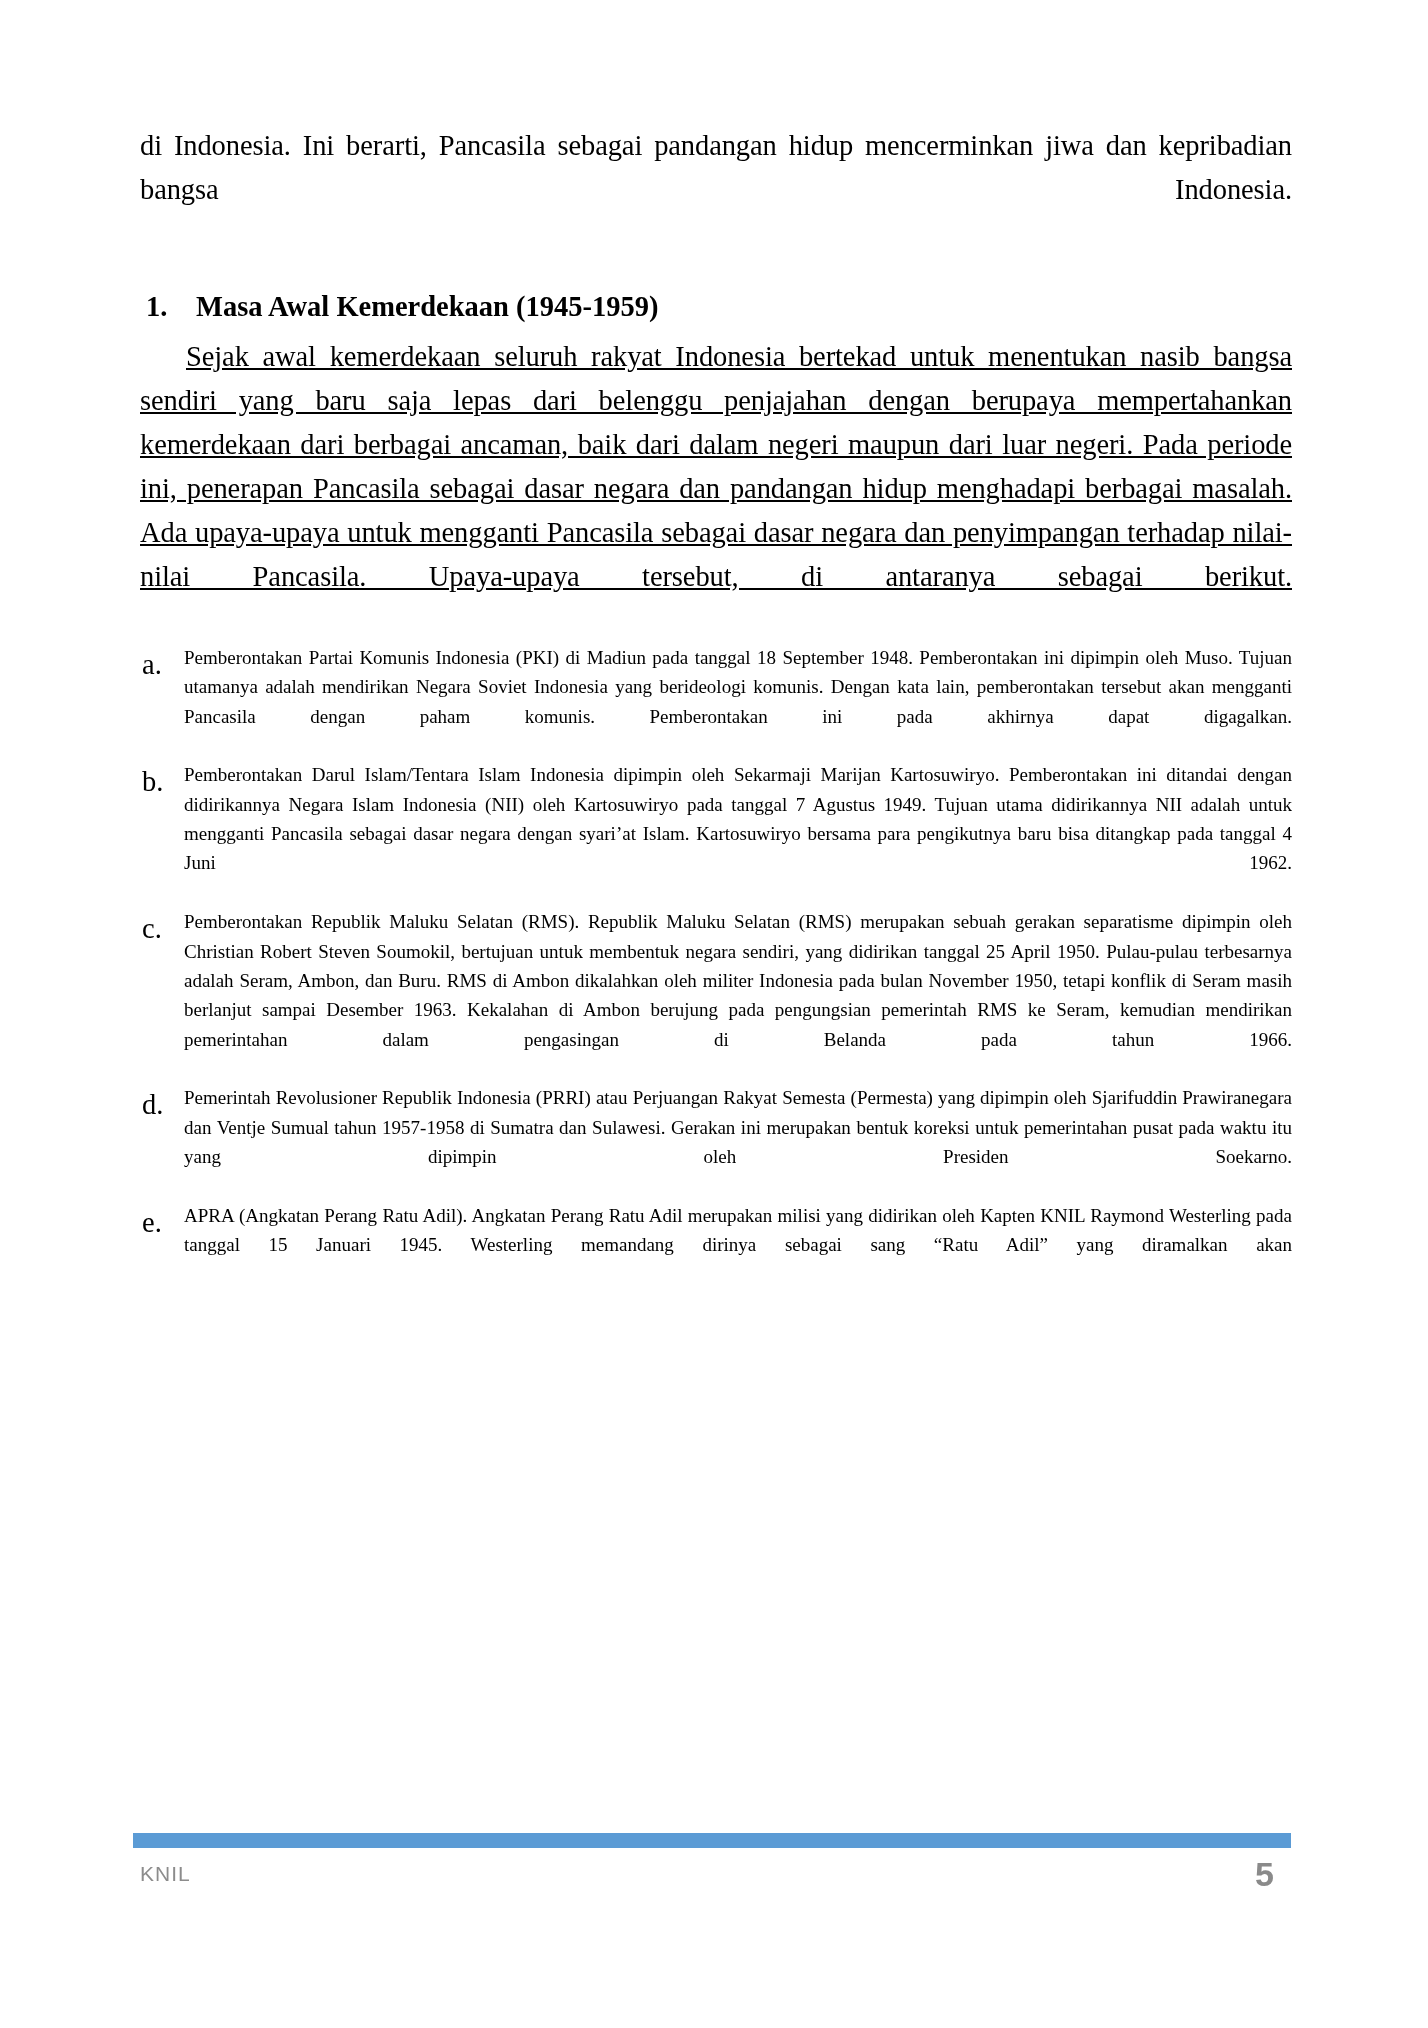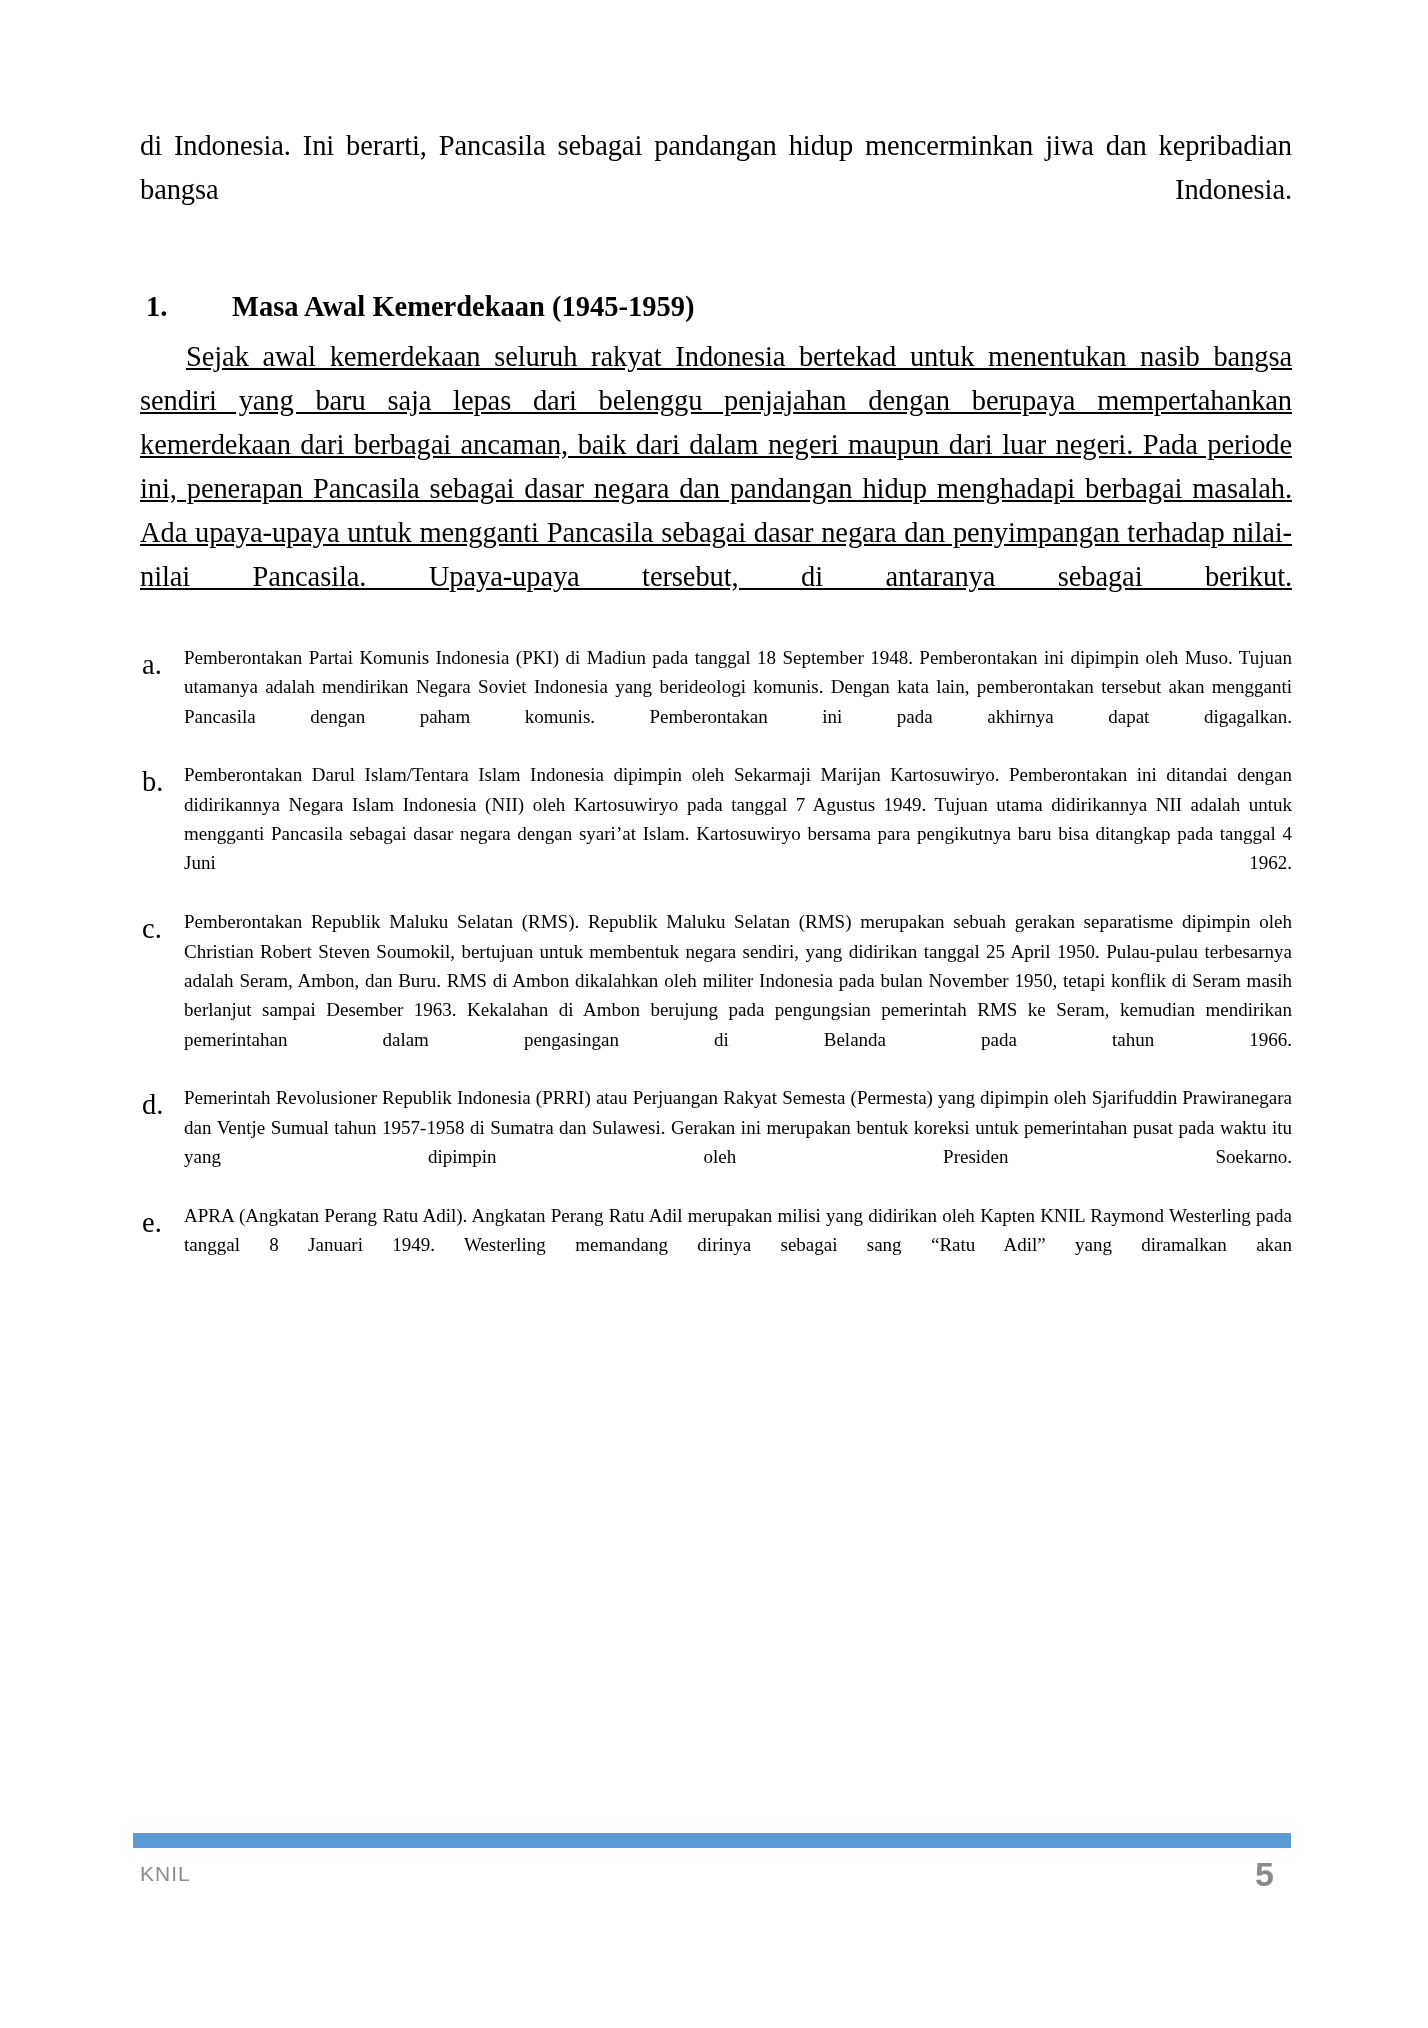--- a/index.html
+++ b/index.html
@@ -52,21 +52,20 @@
     line-height: 1.5;
   }
   .num-heading .marker {
     width: 56px;
     flex: 0 0 56px;
     padding-left: 6px;
     box-sizing: border-box;
   }
   .num-heading .htext {
     flex: 1 1 auto;
-    margin-left: 36px;
   }
 
   
   .intro {
     text-indent: 46px;
     text-decoration: underline;
   }
 
   
   .alist {
@@ -164,21 +163,21 @@
       <li>
         <span class="marker">c.</span>
         <span class="itext">Pemberontakan Republik Maluku Selatan (RMS). Republik Maluku Selatan (RMS) merupakan sebuah gerakan separatisme dipimpin oleh Christian Robert Steven Soumokil, bertujuan untuk membentuk negara sendiri, yang didirikan tanggal 25 April 1950. Pulau-pulau terbesarnya adalah Seram, Ambon, dan Buru. RMS di Ambon dikalahkan oleh militer Indonesia pada bulan November 1950, tetapi konflik di Seram masih berlanjut sampai Desember 1963. Kekalahan di Ambon berujung pada pengungsian pemerintah RMS ke Seram, kemudian mendirikan pemerintahan dalam pengasingan di Belanda pada tahun 1966.</span>
       </li>
       <li>
         <span class="marker">d.</span>
         <span class="itext">Pemerintah Revolusioner Republik Indonesia (PRRI) atau Perjuangan Rakyat Semesta (Permesta) yang dipimpin oleh Sjarifuddin Prawiranegara dan Ventje Sumual tahun 1957-1958 di Sumatra dan Sulawesi. Gerakan ini merupakan bentuk koreksi untuk pemerintahan pusat pada waktu itu yang dipimpin oleh Presiden Soekarno.</span>
       </li>
       <li>
         <span class="marker">e.</span>
-        <span class="itext">APRA (Angkatan Perang Ratu Adil). Angkatan Perang Ratu Adil merupakan milisi yang didirikan oleh Kapten KNIL Raymond Westerling pada tanggal 8 Januari 1949. Westerling memandang dirinya sebagai sang “Ratu Adil” yang diramalkan akan</span>
+        <span class="itext">APRA (Angkatan Perang Ratu Adil). Angkatan Perang Ratu Adil merupakan milisi yang didirikan oleh Kapten KNIL Raymond Westerling pada tanggal 15 Januari 1945. Westerling memandang dirinya sebagai sang “Ratu Adil” yang diramalkan akan</span>
       </li>
     </ol>
 
   </div>
 
   <div class="footer-bar"></div>
 
   <div class="footer-label">KNIL</div>
 
   <div class="page-number">5</div>

